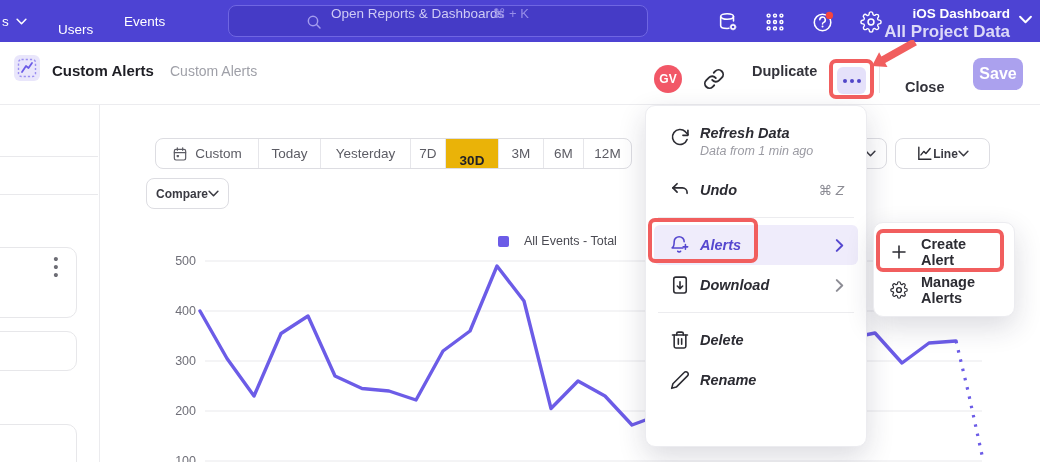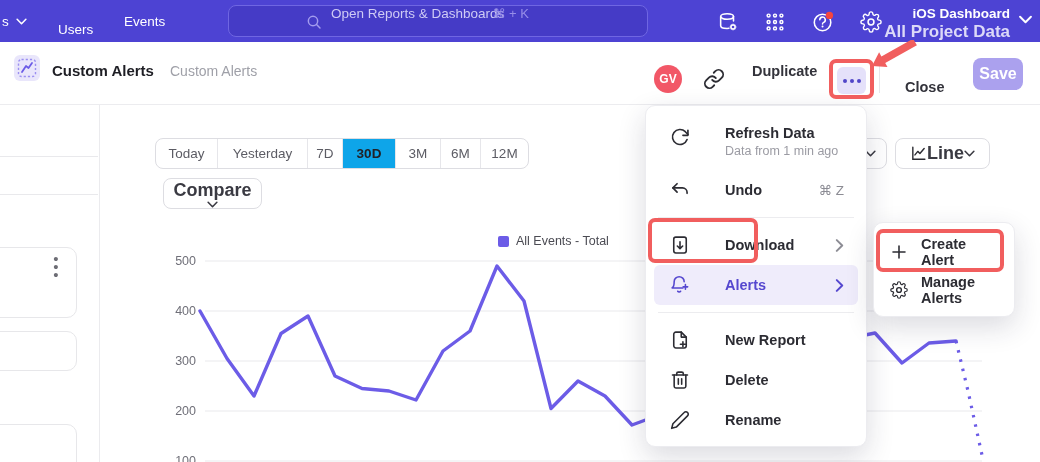--- a/index.html
+++ b/index.html
@@ -55,40 +55,40 @@
     border:1px solid #e7e7ea; border-radius:10px; }
   .kebab { position:absolute; left:50px; top:255px; font-size:15px; letter-spacing:0;
     color:#6d6d75; line-height:8px; cursor:pointer; width:12px; text-align:center; }
 
   
   .seg { position:absolute; left:155px; top:138px; height:31px; display:flex;
     border:1px solid #dddde2; border-radius:8px; overflow:hidden; background:#fff; z-index:3; }
   .seg-cell { display:flex; align-items:center; justify-content:center; gap:7px;
     font-size:13.5px; color:#5c5c64; border-right:1px solid #e6e6ea; cursor:pointer; height:100%; }
   .seg-cell:last-child { border-right:none; }
-  .seg-cell.sel { background:#0ea5e9; color:#212127; font-weight:700; }
+  .seg-cell.sel { background:#eab308; color:#212127; font-weight:700;align-items:flex-end; }
   .pill-btn { position:absolute; height:31px; background:#fff; border:1px solid #dddde2;
     border-radius:8px; display:flex; align-items:center; justify-content:center; gap:0;
-    font-size:18px; font-weight:600; color:#3a3a42; cursor:pointer; z-index:3; }
-  .compare { left:163px; top:178px; width:99px;flex-direction:column; }
+    font-size:12px; font-weight:600; color:#3a3a42; cursor:pointer; z-index:3; }
+  .compare { left:146px; top:178px; width:83px; }
   .linebtn { left:895px; top:138px; width:95px; }
   .hiddenbtn { left:820px; top:138px; width:67px; justify-content:flex-end; padding-right:10px; z-index:2; }
 
   
   #chart-svg { position:absolute; left:0; top:0; z-index:1; pointer-events:none; }
   .legend { position:absolute; left:498px; top:234px; display:flex; align-items:center; gap:7px; z-index:1; }
   .legend-sq { width:11px; height:11px; border-radius:2px; background:#6c5ce7; }
-  .legend-txt { font-size:12.5px; color:#4b4b53; }
+  .legend-txt { font-size:12.5px; color:#4b4b53;margin-left:8px; }
 
   
   .menu { position:absolute; left:645px; top:105px; width:222px; height:342px; background:#fff;
     border:1px solid #ececf0; border-radius:10px; z-index:20;
     box-shadow:0 10px 28px rgba(30,30,60,.16); padding:12px 8px 8px; }
-  .mi { display:flex; align-items:center; gap:35px; padding:0 16px; height:40px;
-    border-radius:6px; cursor:pointer; font-size:14.5px; font-weight:600; color:#2c2c33; position:relative; }
+  .mi { display:flex; align-items:center; gap:10px; padding:0 16px; height:40px;
+    border-radius:6px; cursor:pointer; font-size:14.5px; font-weight:600; color:#2c2c33; position:relative;font-style:italic; }
   .mi .ic { width:20px; height:20px; flex:0 0 20px; }
   .mi .right { position:absolute; right:14px; color:#8c8c94; font-size:13.5px; font-weight:400; }
   .mi-refresh { height:52px; align-items:flex-start; padding-top:7px; }
   .mi-sub { font-size:12.5px; font-weight:400; color:#9b9ba3; margin-top:3px; }
   .mi-alerts { background:#efecfb; color:#5547cf; }
   .m-div { height:1px; background:#ececef; margin:7px 4px; }
 
   
   .submenu { position:absolute; left:873px; top:222px; width:142px; height:95px; background:#fff;
     border:1px solid #ececf0; border-radius:10px; z-index:25;
@@ -221,20 +221,32 @@
       <i></i>
       <i></i>
       <i></i>
     </div>
   <div class="hdiv"></div>
   <div class="close">Close</div>
   <button class="save-btn">Save</button>
 </div>
 
 <div class="seg">
+  <div class="seg-cell" style="width:103px;">
+    <svg width="16" height="16" viewBox="0 0 24 24">
+      <g fill="none" stroke="#5c5c64" stroke-width="1.8" stroke-linecap="round">
+        <rect x="3.5" y="5" width="17" height="16" rx="2.5"></rect>
+          <line x1="3.5" y1="10" x2="20.5" y2="10"></line>
+        <line x1="8" y1="2.8" x2="8" y2="6.5"></line>
+          <line x1="16" y1="2.8" x2="16" y2="6.5"></line>
+        <rect x="7" y="13.5" width="3.4" height="3.4" rx=".6" fill="#5c5c64" stroke="none"></rect>
+      </g>
+    </svg>
+    <span>Custom</span>
+  </div>
   <div class="seg-cell" style="width:62px;">
       <span>Today</span>
     </div>
   <div class="seg-cell" style="width:90px;text-align:right;">
       <span>Yesterday</span>
     </div>
   <div class="seg-cell" style="width:35px;">
       <span>7D</span>
     </div>
   <div class="seg-cell sel" style="width:53px;">
@@ -295,59 +307,49 @@
         <polyline points="8.5,4.5 3.5,9.5 8.5,14.5"></polyline>
           <path d="M3.5 9.5H15a5.5 5.5 0 0 1 5.5 5.5v1"></path>
       </g>
     </svg>
     <span>Undo</span>
     <span class="right">⌘ Z</span>
   </div>
 
   <div class="m-div"></div>
 
+  <div class="mi mi-alerts">
+    <svg class="ic" viewBox="0 0 24 24">
+      <g fill="none" stroke="#5547cf" stroke-width="1.9" stroke-linecap="round" stroke-linejoin="round">
+        <path d="M17 8A6 6 0 0 0 5 8c0 6-2.5 7.5-2.5 7.5h13"></path>
+        <path d="M12.7 19.5a2 2 0 0 1-3.4 0"></path>
+        <path d="M18.5 11.5v5.5M15.8 14.2h5.4"></path>
+      </g>
+    </svg>
+    <span>Alerts</span>
+    <svg class="right" width="9" height="13" viewBox="0 0 8 12">
+        <polyline points="1.5,1 6.5,6 1.5,11" fill="none" stroke="#5547cf" stroke-width="1.8" stroke-linecap="round" stroke-linejoin="round"></polyline>
+      </svg>
+  </div>
+
   <div class="mi">
     <svg class="ic" viewBox="0 0 24 24">
       <g fill="none" stroke="#2c2c33" stroke-width="1.9" stroke-linecap="round" stroke-linejoin="round">
         <rect x="4.5" y="2.5" width="15" height="19" rx="2.5"></rect>
         <path d="M12 8v8M8.8 13.2 12 16.4l3.2-3.2"></path>
       </g>
     </svg>
     <span>Download</span>
     <svg class="right" width="9" height="13" viewBox="0 0 8 12">
         <polyline points="1.5,1 6.5,6 1.5,11" fill="none" stroke="#8c8c94" stroke-width="1.8" stroke-linecap="round" stroke-linejoin="round"></polyline>
       </svg>
   </div>
 
-  <div class="mi mi-alerts">
-    <svg class="ic" viewBox="0 0 24 24">
-      <g fill="none" stroke="#5547cf" stroke-width="1.9" stroke-linecap="round" stroke-linejoin="round">
-        <path d="M17 8A6 6 0 0 0 5 8c0 6-2.5 7.5-2.5 7.5h13"></path>
-        <path d="M12.7 19.5a2 2 0 0 1-3.4 0"></path>
-        <path d="M18.5 11.5v5.5M15.8 14.2h5.4"></path>
-      </g>
-    </svg>
-    <span>Alerts</span>
-    <svg class="right" width="9" height="13" viewBox="0 0 8 12">
-        <polyline points="1.5,1 6.5,6 1.5,11" fill="none" stroke="#5547cf" stroke-width="1.8" stroke-linecap="round" stroke-linejoin="round"></polyline>
-      </svg>
-  </div>
-
   <div class="m-div"></div>
 
-  <div class="mi">
-    <svg class="ic" viewBox="0 0 24 24">
-      <g fill="none" stroke="#2c2c33" stroke-width="1.9" stroke-linecap="round" stroke-linejoin="round">
-        <path d="M13.5 2.5H7a2.5 2.5 0 0 0-2.5 2.5v14A2.5 2.5 0 0 0 7 21.5h10a2.5 2.5 0 0 0 2.5-2.5V8.5z"></path>
-        <path d="M13.5 2.5v6h6"></path>
-        <path d="M15.5 14v6M12.5 17h6"></path>
-      </g>
-    </svg>
-    <span>New Report</span>
-  </div>
 
   <div class="mi">
     <svg class="ic" viewBox="0 0 24 24">
       <g fill="none" stroke="#2c2c33" stroke-width="1.9" stroke-linecap="round" stroke-linejoin="round">
         <polyline points="3,6 5,6 21,6"></polyline>
         <path d="M19 6v13.5a2 2 0 0 1-2 2H7a2 2 0 0 1-2-2V6m3 0V4.5a2 2 0 0 1 2-2h4a2 2 0 0 1 2 2V6"></path>
         <line x1="10" y1="10.5" x2="10" y2="17"></line>
           <line x1="14" y1="10.5" x2="14" y2="17"></line>
       </g>
     </svg>

